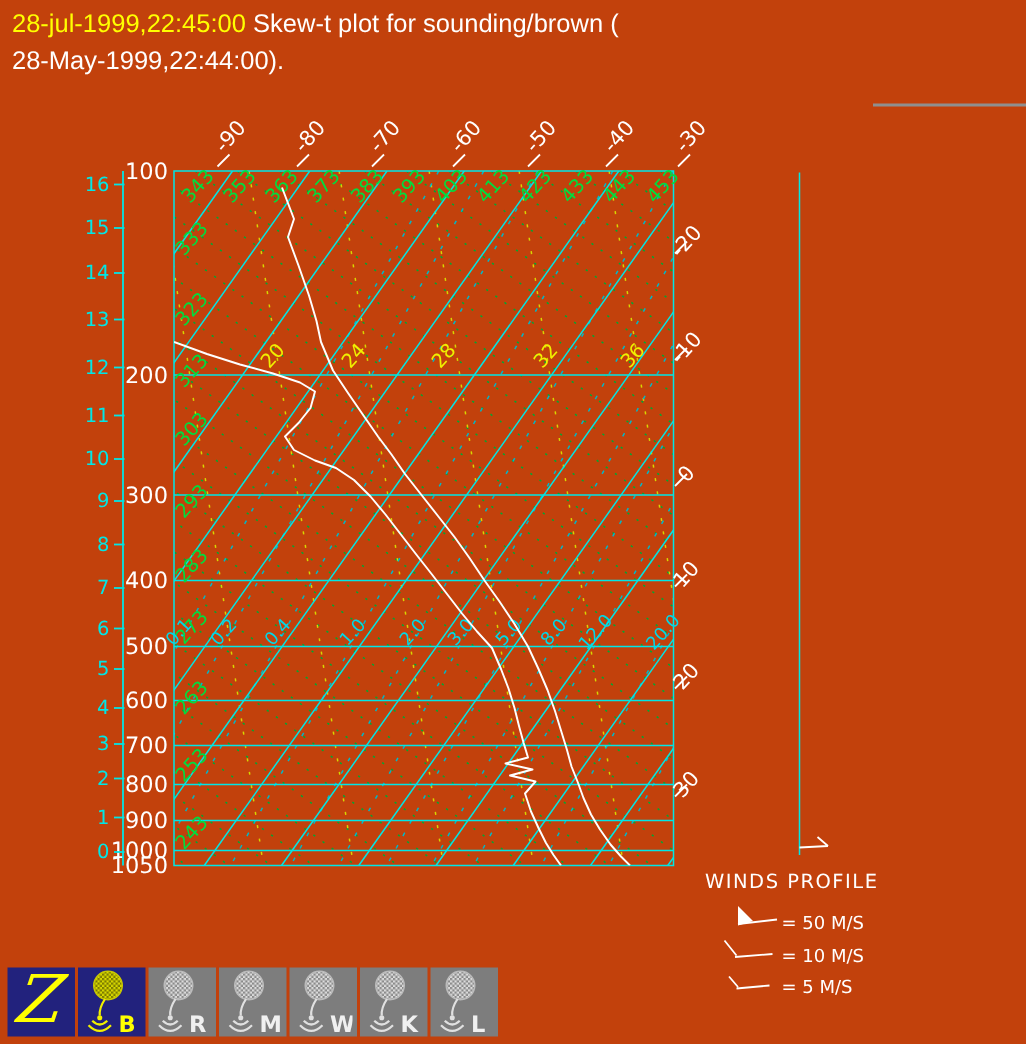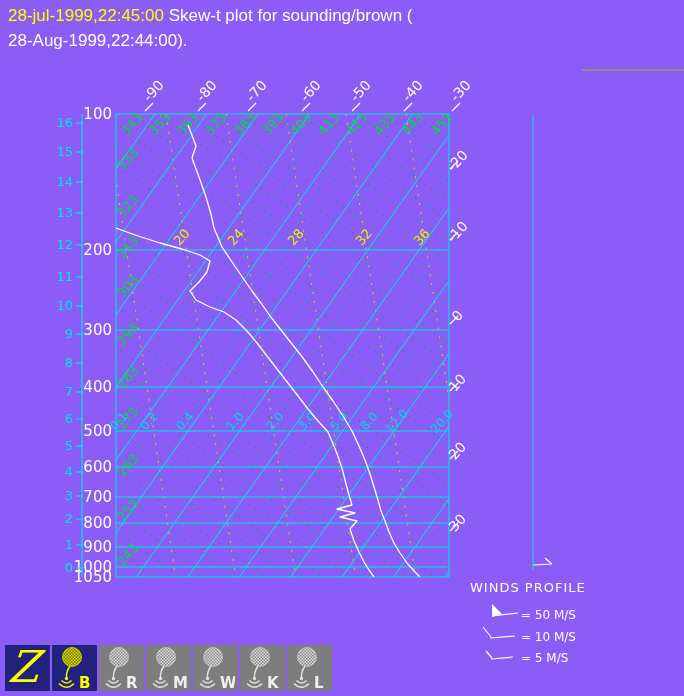--- a/index.html
+++ b/index.html
@@ -1,17 +1,17 @@
 <!DOCTYPE html>
 <html><head>
 <meta charset="utf-8">
 <style>
   html,body{margin:0;padding:0;background:#000;width:684px;height:696px;overflow:hidden;position:relative;
     font-family:"Liberation Sans",sans-serif;}
-  #stage{position:absolute;left:0;top:0;width:684px;height:696px;background:#8b5cf6;}
+  #stage{position:absolute;left:0;top:0;width:684px;height:696px;background:#c2410c;}
   
   #header{position:absolute;left:8px;top:3px;width:660px;font-size:17px;line-height:25px;
     letter-spacing:0px;color:#fff;font-family:"Liberation Sans",sans-serif;}
   #header .ts{color:#ffff00;}
   
   #sep{position:absolute;left:582px;top:69px;width:102px;height:2px;background:#8f8f8f;}
   
   #skewt{position:absolute;left:0;top:0;}
   .gLn{stroke:#00a832;stroke-width:1;stroke-dasharray:1.5 6;fill:none;}
   .yLn{stroke:#d6d600;stroke-width:1;stroke-dasharray:2 7;fill:none;}
@@ -42,21 +42,21 @@
   .ystroke{fill:none;stroke:#f0f000;stroke-width:1.5;}
   .bletterW{fill:#f0f0f0;font:bold 15px "DejaVu Sans",sans-serif;}
   .bletterY{fill:#ffff00;font:bold 15px "DejaVu Sans",sans-serif;}
 </style>
 </head>
 <body>
 
 <div id="stage">
 
   <div id="header"><span class="ts">28-jul-1999,22:45:00</span><span>  Skew-t plot for sounding/brown (</span><br>
-    <span>28-Aug-1999,22:44:00).</span>
+    <span>28-May-1999,22:44:00).</span>
   </div>
 
   <div id="sep"></div>
 
   <svg id="skewt" width="684" height="696">
       <g clip-path="url(#pc)">
         <line x1="-546.8" y1="114" x2="96.25555555555559" y2="577" class="gLn"></line>
         <line x1="-518.5999999999999" y1="114" x2="124.45555555555563" y2="577" class="gLn"></line>
         <line x1="-490.4" y1="114" x2="152.65555555555557" y2="577" class="gLn"></line>
         <line x1="-462.19999999999993" y1="114" x2="180.8555555555556" y2="577" class="gLn"></line>

